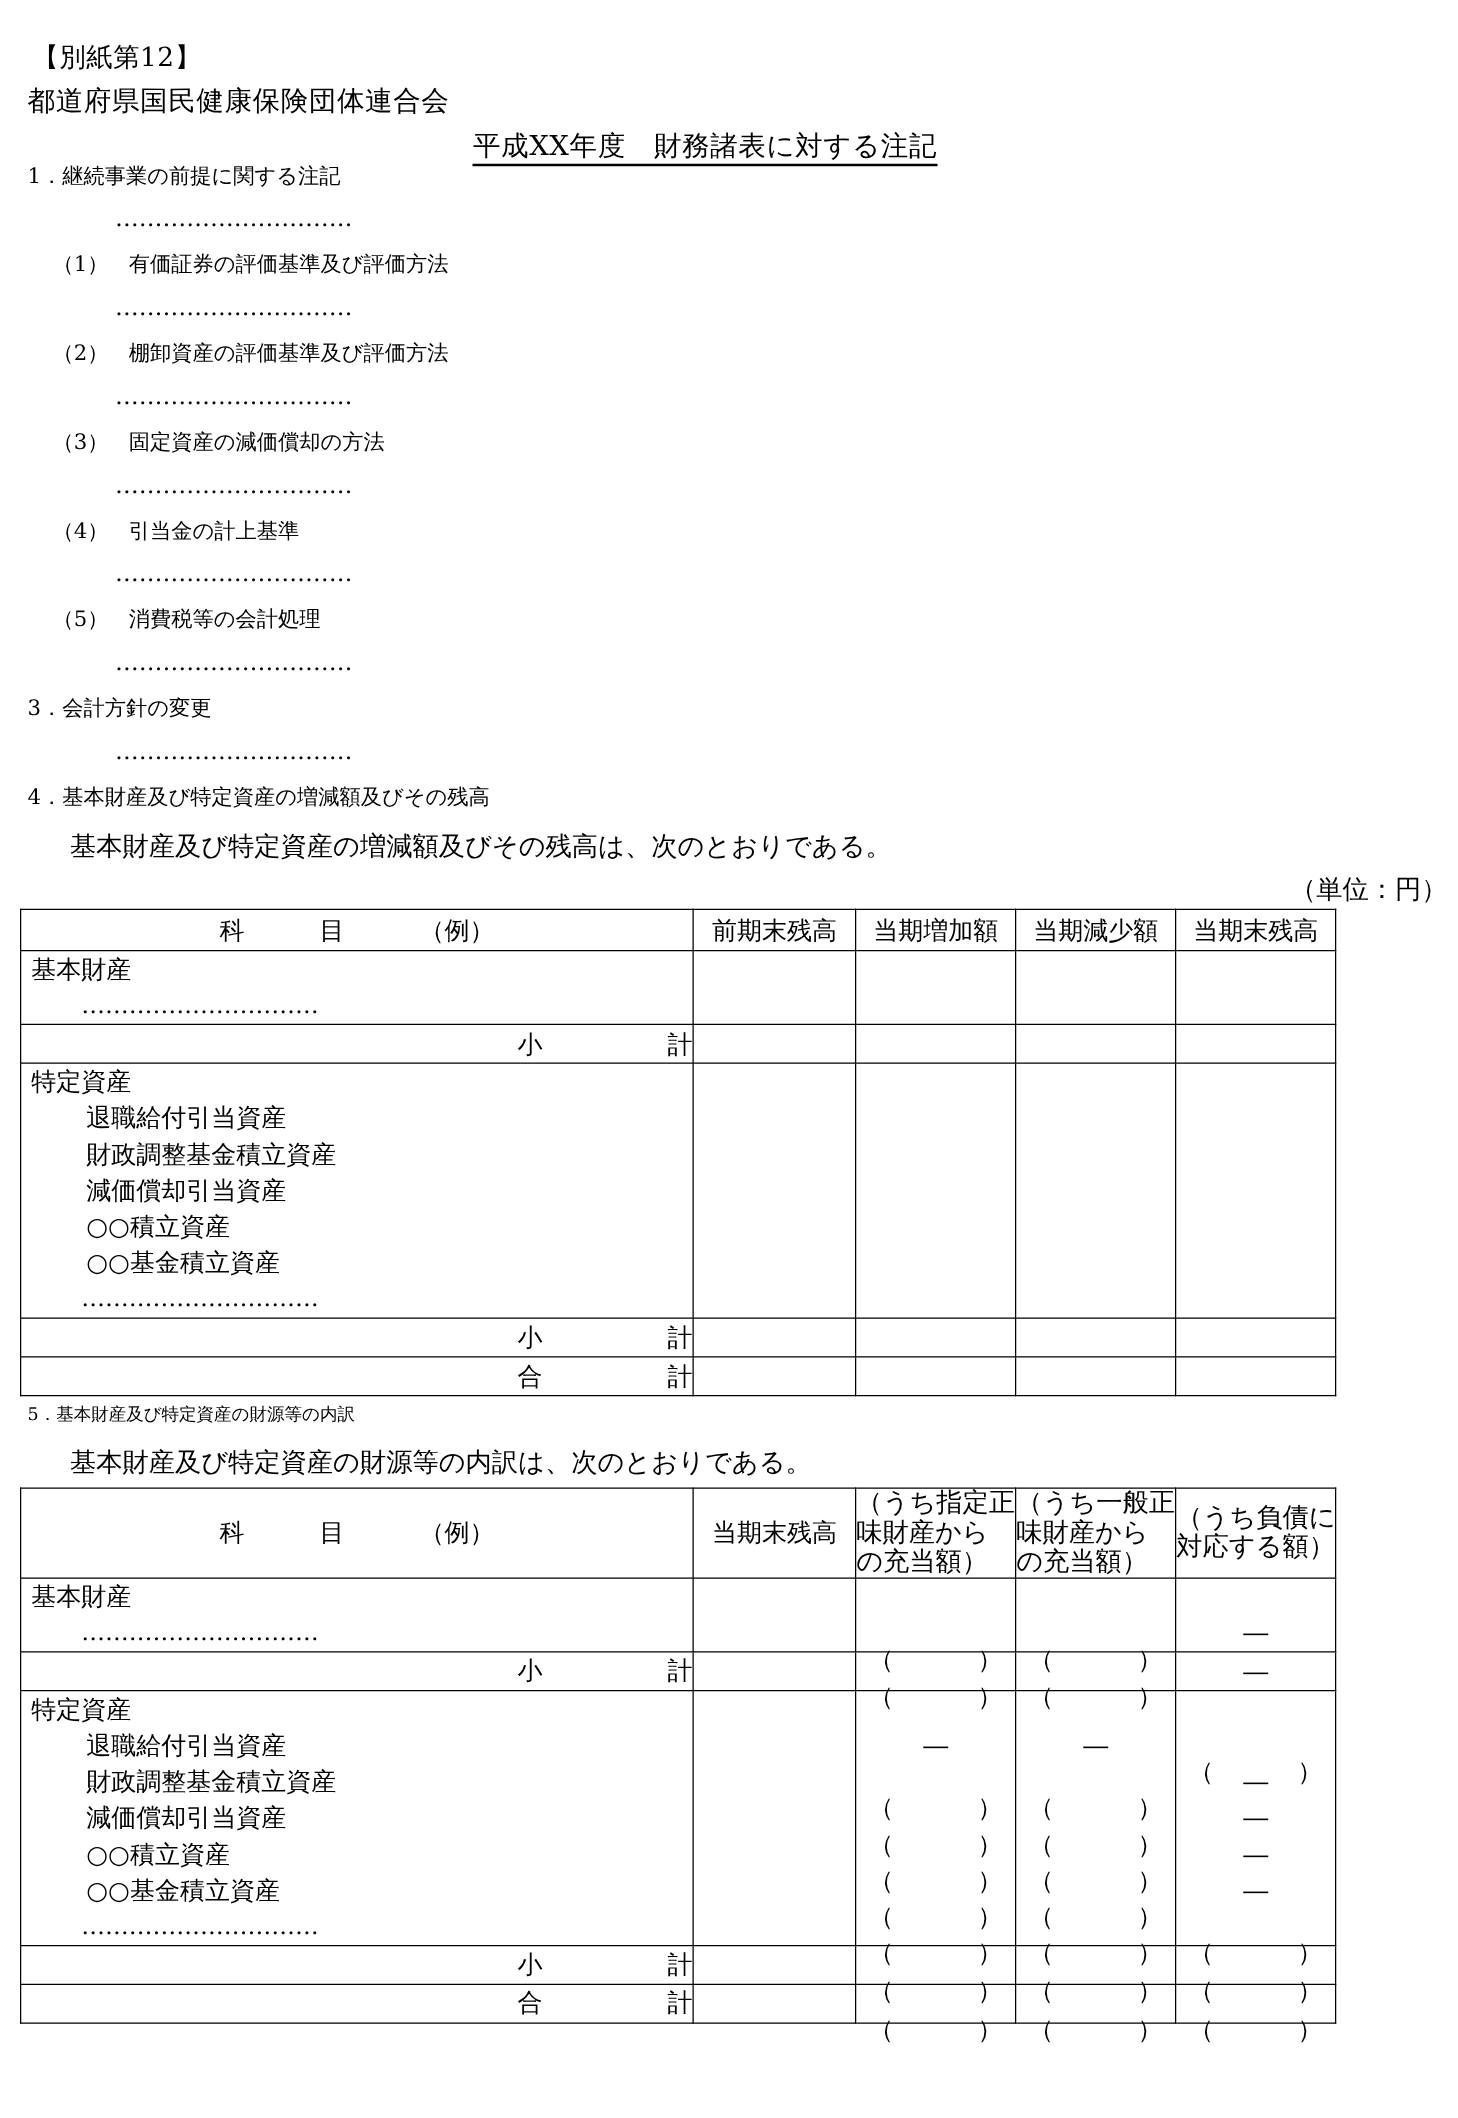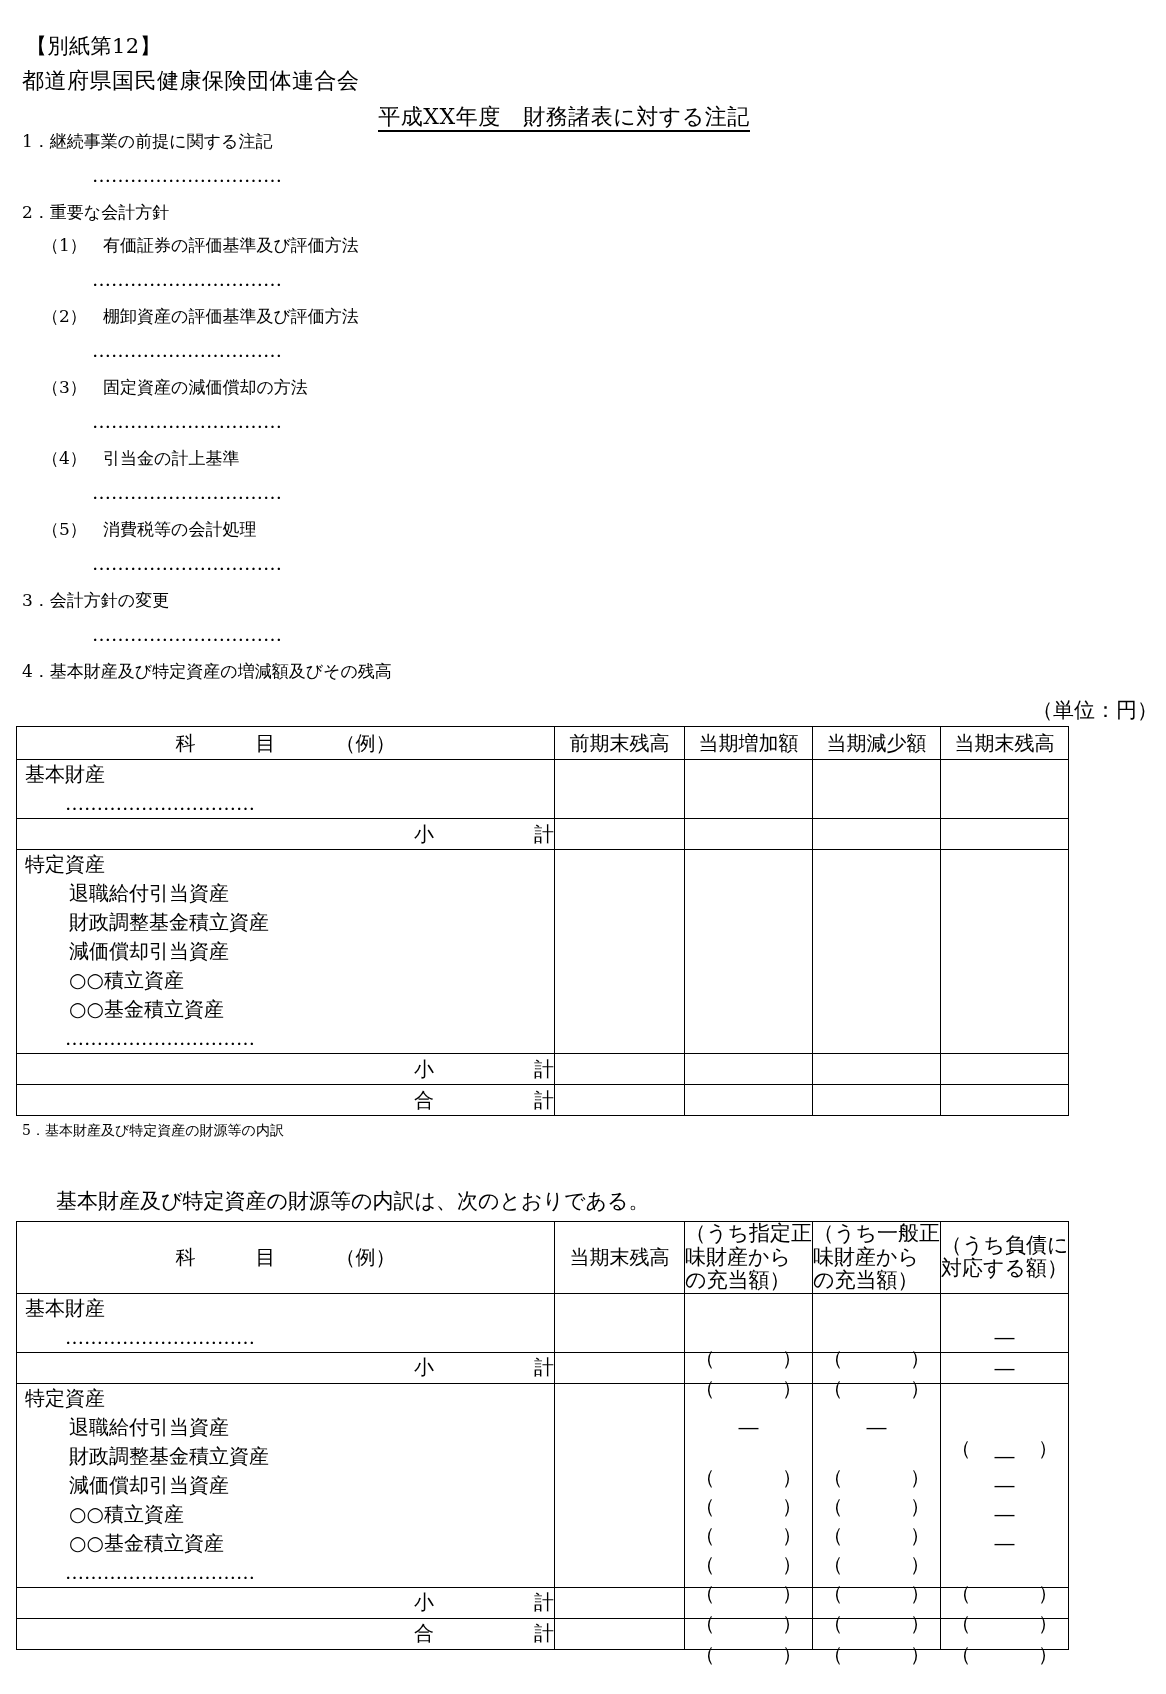--- a/index.html
+++ b/index.html
@@ -152,39 +152,37 @@
     padding-left: 22px;
     font-size: 14px;
     height: 33px;
     white-space: nowrap;
   }
   .sec5-body {
     padding-left: 56px;
     font-size: 21px;
     height: 34px;
     white-space: nowrap;
-    margin-top: 32px;
   }
 </style>
 </head>
 <body>
 
 <div class="page">
 
   <div class="hdr-tag">【別紙第12】</div>
   <div class="hdr-org">都道府県国民健康保険団体連合会</div>
   <div class="doc-title"><span class="ul">平成XX年度　財務諸表に対する注記</span></div>
 
   <div class="outline">
 
     <div class="ol-row lvl1"><span class="num">1．</span><span>継続事業の前提に関する注記</span></div>
     <div class="ol-row dots">…………………………</div>
     <div class="gap6"></div>
 
-    <div class="ol-row lvl1"><span class="num">2．</span><span>重要な会計方針</span></div>
 
     <div class="ol-row lvl2"><span class="num">（1）</span>&nbsp;&nbsp;&nbsp;<span>有価証券の評価基準及び評価方法</span></div>
     <div class="ol-row dots">…………………………</div>
     <div class="gap6"></div>
 
     <div class="ol-row lvl2"><span class="num">（2）</span>&nbsp;&nbsp;&nbsp;<span>棚卸資産の評価基準及び評価方法</span></div>
     <div class="ol-row dots">…………………………</div>
     <div class="gap6"></div>
 
     <div class="ol-row lvl2"><span class="num">（3）</span>&nbsp;&nbsp;&nbsp;<span>固定資産の減価償却の方法</span></div>
@@ -197,20 +195,21 @@
 
     <div class="ol-row lvl2"><span class="num">（5）</span>&nbsp;&nbsp;&nbsp;<span>消費税等の会計処理</span></div>
     <div class="ol-row dots">…………………………</div>
     <div class="gap6"></div>
 
     <div class="ol-row lvl1"><span class="num">3．</span><span>会計方針の変更</span></div>
     <div class="ol-row dots">…………………………</div>
     <div class="gap6"></div>
 
     <div class="ol-row lvl1"><span class="num">4．</span><span>基本財産及び特定資産の増減額及びその残高</span></div>
+    <div class="sec-body">基本財産及び特定資産の増減額及びその残高は、次のとおりである。</div>
 
     <div class="unit-note">（単位：円）</div>
 
     <table class="fin">
       <colgroup>
         <col style="width:538px">
         <col style="width:130px">
         <col style="width:128px">
         <col style="width:128px">
         <col style="width:128px">

